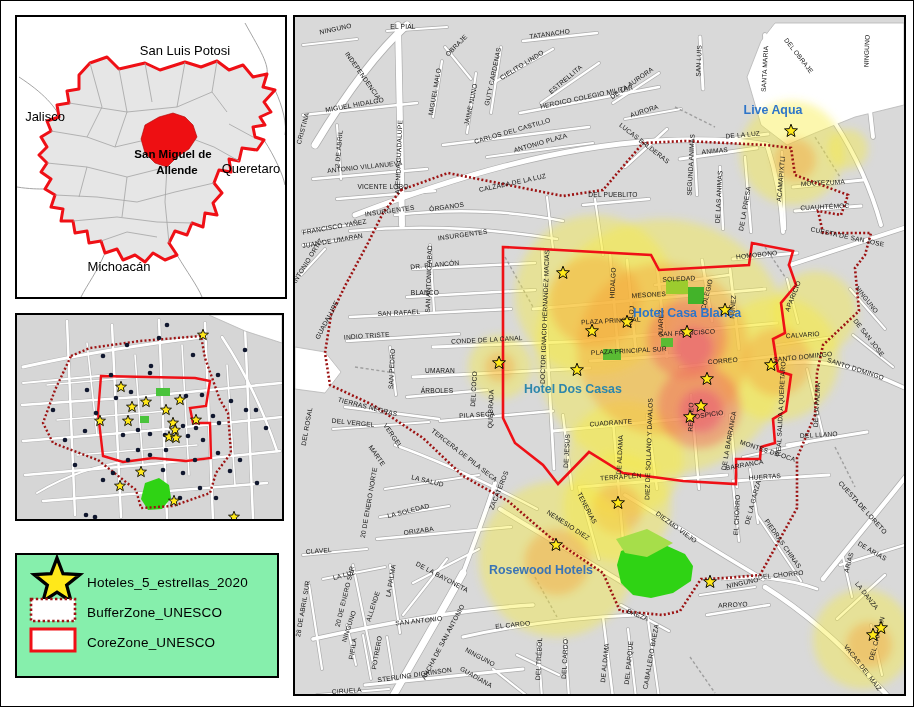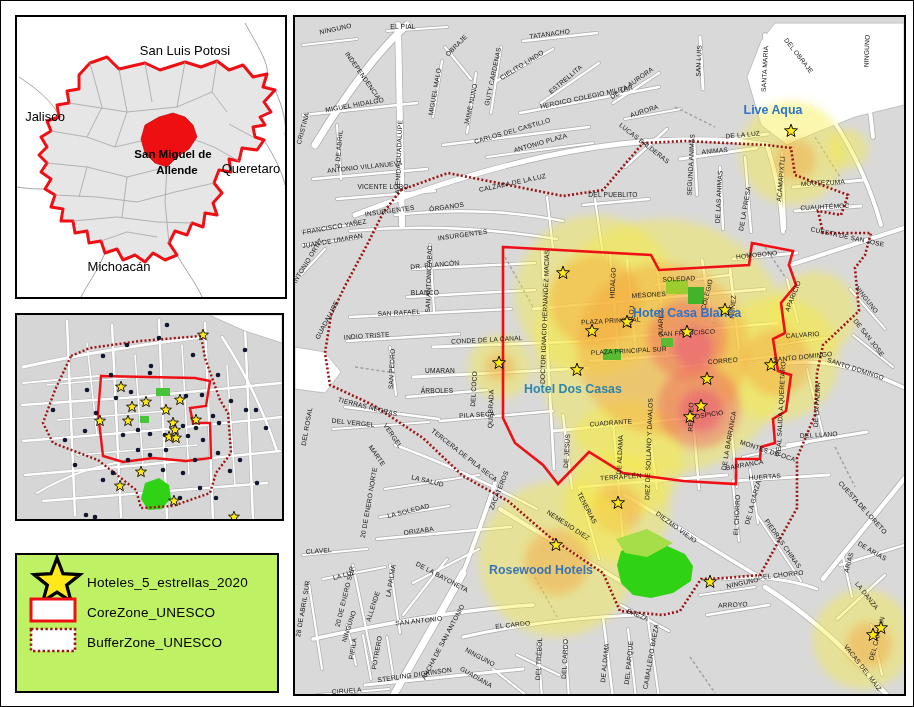--- a/index.html
+++ b/index.html
@@ -1,20 +1,20 @@
 <!DOCTYPE html>
 <html><head>
 <meta charset="utf-8">
 <style>
   html,body{margin:0;padding:0;background:#fff;font-family:"Liberation Sans",sans-serif;}
   .frame{position:relative;width:914px;height:707px;background:#fff;border:1px solid #000;box-sizing:border-box;overflow:hidden;}
-  .panel{position:absolute;border:2px solid #000;box-sizing:border-box;background:#bef264;}
+  .panel{position:absolute;border:2px solid #000;box-sizing:border-box;background:#86efac;}
   #p-region{left:14px;top:14px;width:272px;height:284px;}
   #p-city{left:14px;top:312px;width:269px;height:208px;background:#d6d6d6;}
-  #p-legend{left:14px;top:552px;width:264px;height:140px;padding:12px 0 0 10px;}
+  #p-legend{left:14px;top:552px;width:264px;height:125px;padding:12px 0 0 10px;}
   #p-main{left:292px;top:14px;width:613px;height:681px;background:#d9d9d9;}
   .panel svg{display:block;width:100%;height:100%;}
   .legend-row{display:flex;align-items:center;height:30px;}
   .licon{width:60px;display:flex;justify-content:center;align-items:center;flex:0 0 60px;}
   .llabel{font-size:13.5px;color:#000;letter-spacing:.2px;}
 </style>
 </head>
 <body>
 
 <div class="frame">
@@ -183,32 +183,32 @@
       <span class="licon">
         <svg width="22" height="22" viewBox="-10 -10 20 20">
             <path d="M0,-8 L2,-2.75 L7.61,-2.47 L3.23,1.05 L4.7,6.47 L0,3.4 L-4.7,6.47 L-3.23,1.05 L-7.61,-2.47 L-2,-2.75 Z" stroke="#000" stroke-width="1.1" fill="#ffe81a"></path>
           </svg>
       </span>
       <span class="llabel">Hoteles_5_estrellas_2020</span>
     </div>
     <div class="legend-row">
       <span class="licon">
         <svg width="52" height="30">
+            <rect x="4" y="4" width="44" height="22" fill="#fff" stroke-width="2.6" stroke-dasharray="2.4 2.4" stroke="#9c1313"></rect>
+          </svg>
+      </span>
+      <span class="llabel">BufferZone_UNESCO</span>
+    </div>
+    <div class="legend-row">
+      <span class="licon">
+        <svg width="52" height="30">
             <rect x="4" y="4" width="44" height="22" fill="#fff" stroke-width="3" stroke="#ef1016"></rect>
           </svg>
       </span>
       <span class="llabel">CoreZone_UNESCO</span>
-    </div>
-    <div class="legend-row">
-      <span class="licon">
-        <svg width="52" height="30">
-            <rect x="4" y="4" width="44" height="22" fill="#fff" stroke-width="2.6" stroke-dasharray="2.4 2.4" stroke="#9c1313"></rect>
-          </svg>
-      </span>
-      <span class="llabel">BufferZone_UNESCO</span>
     </div>
   </div>
   <div class="panel" id="p-main">
     <svg id="svg-main" viewBox="0 0 609 677">
         <defs>
           <filter id="heatblur" x="-30%" y="-30%" width="160%" height="160%">
             <feGaussianBlur stdDeviation="4"></feGaussianBlur>
           </filter>
         </defs>
         <rect x="0" y="0" width="609" height="677" fill="#d9d9d9"></rect>

